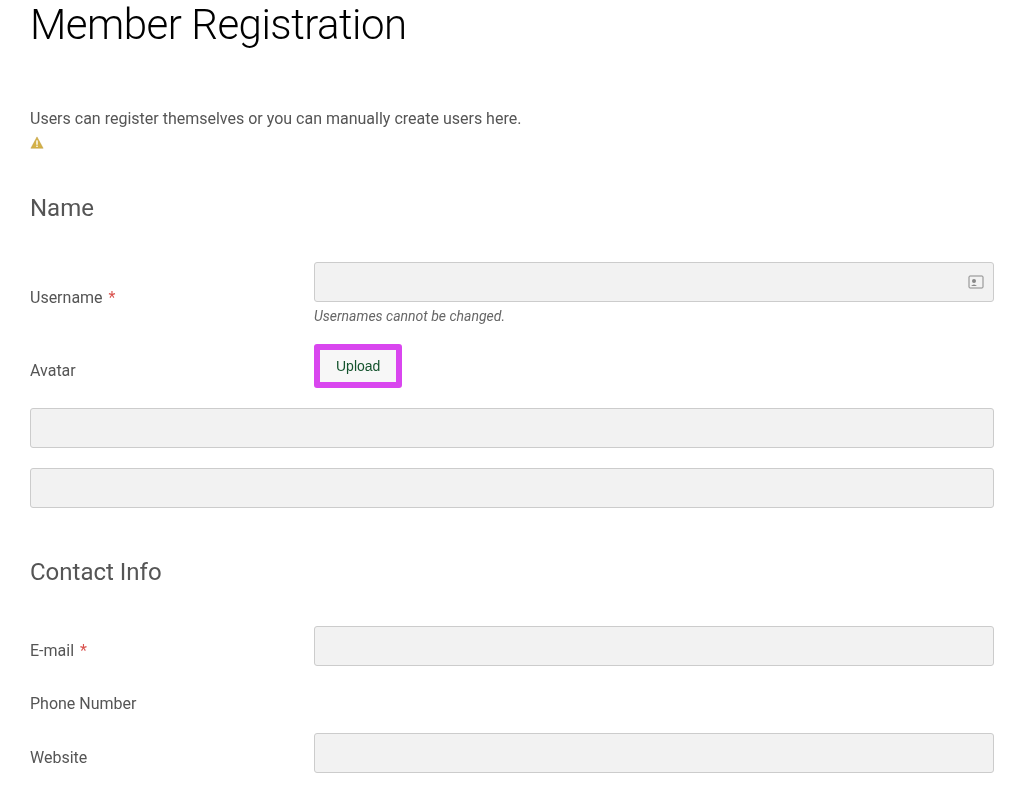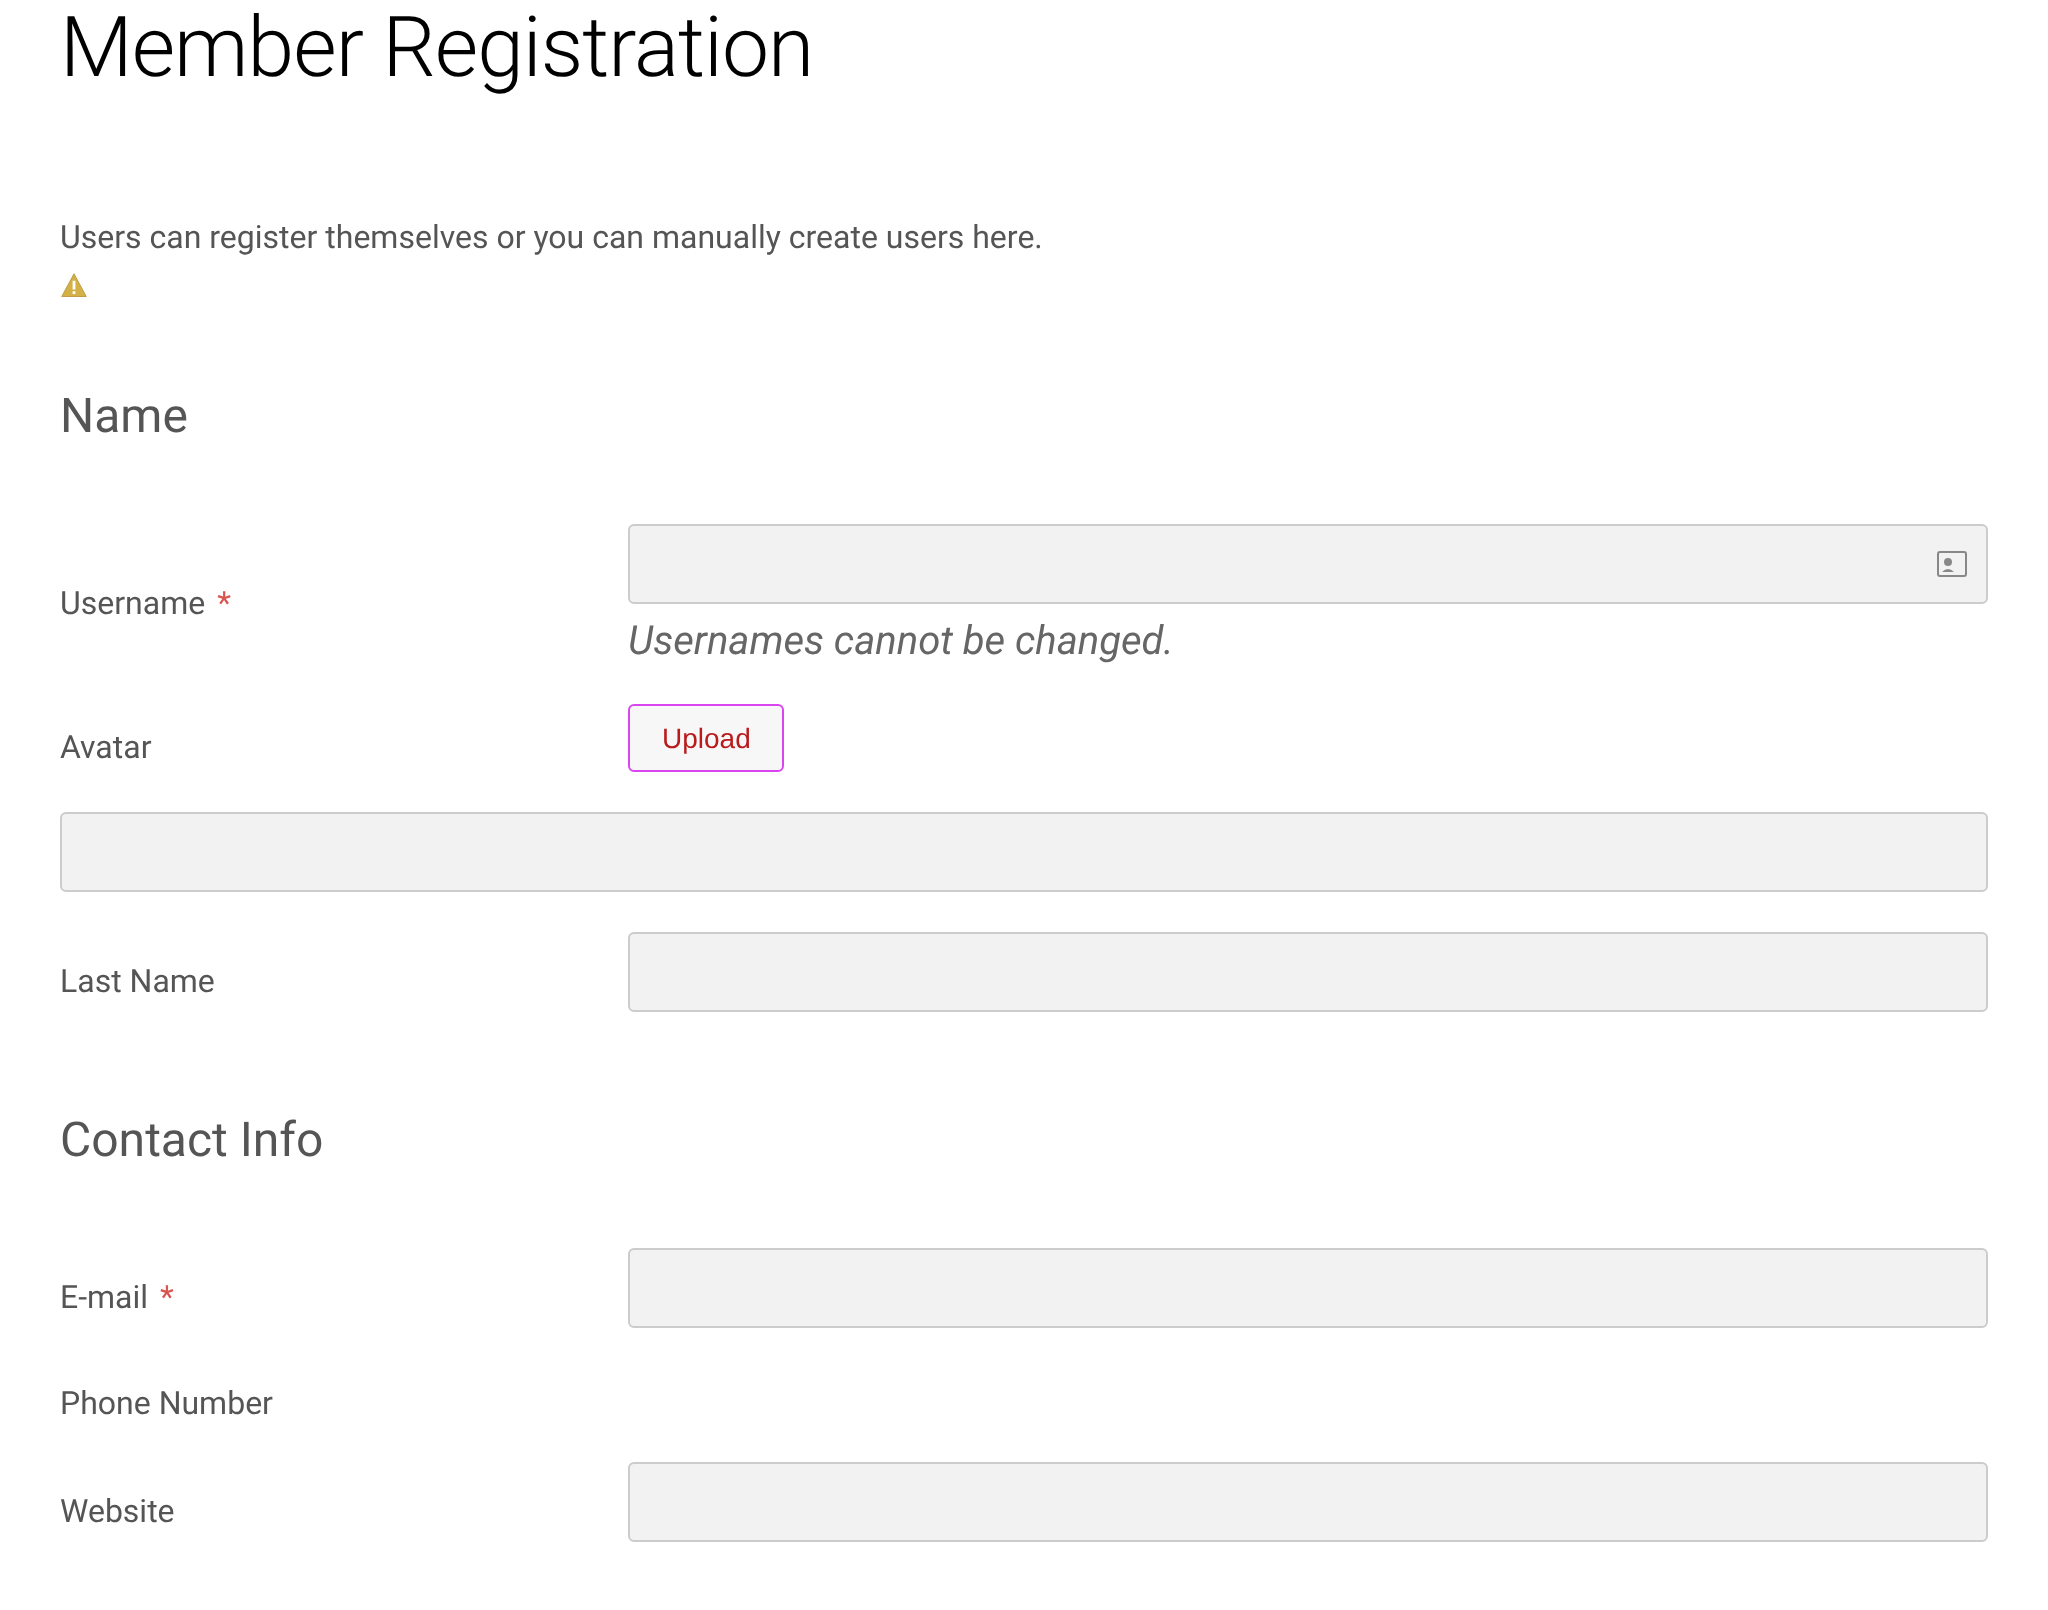--- a/index.html
+++ b/index.html
@@ -66,32 +66,32 @@
       width: 100%;
       height: 40px;
       padding: 8px 12px;
       font-size: 15px;
       background-color: #f2f2f2;
       border: 1px solid #cccccc;
       border-radius: 3px;
       color: #333333;
     }
     .helper-text {
-      font-size: 20px;
+      font-size: 14px;
       font-style: italic;
       color: #666666;
       margin-top: 6px;
     }
     .upload-btn {
       display: inline-block;
       padding: 8px 16px;
       font-size: 14px;
-      color: #b91c1c;
+      color: #14532d;
       background-color: #f7f7f7;
-      border: 1px solid #d946ef;
+      border: 6px solid #d946ef;
       border-radius: 3px;
       cursor: pointer;
     }
     .section-gap {
       margin-top: 50px;
     }
     .input-with-icon {
       position: relative;
     }
     .input-suffix-icon {
@@ -149,21 +149,20 @@
   </div>
 </div>
 
 <div class="form-row">
   <div class="form-control-wrap">
     <input type="text" class="form-input" style="">
   </div>
 </div>
 
 <div class="form-row">
-  <label class="form-label">Last Name</label>
   <div class="form-control-wrap">
     <input type="text" class="form-input" style="">
   </div>
 </div>
 
 <h2 class="section-heading section-gap">Contact Info</h2>
 
 <div class="form-row">
   <label class="form-label">
     <span>E-mail</span>

